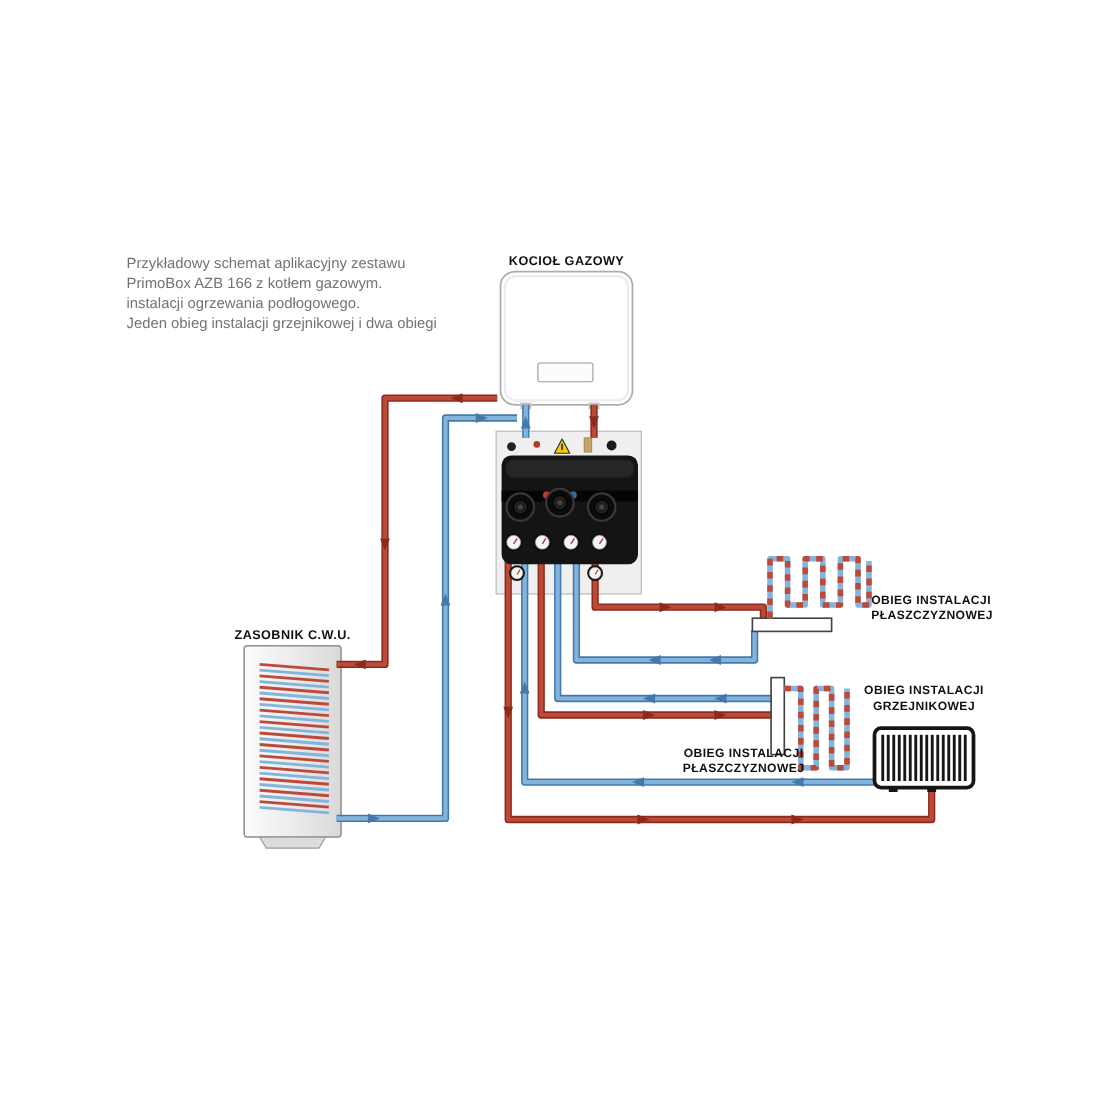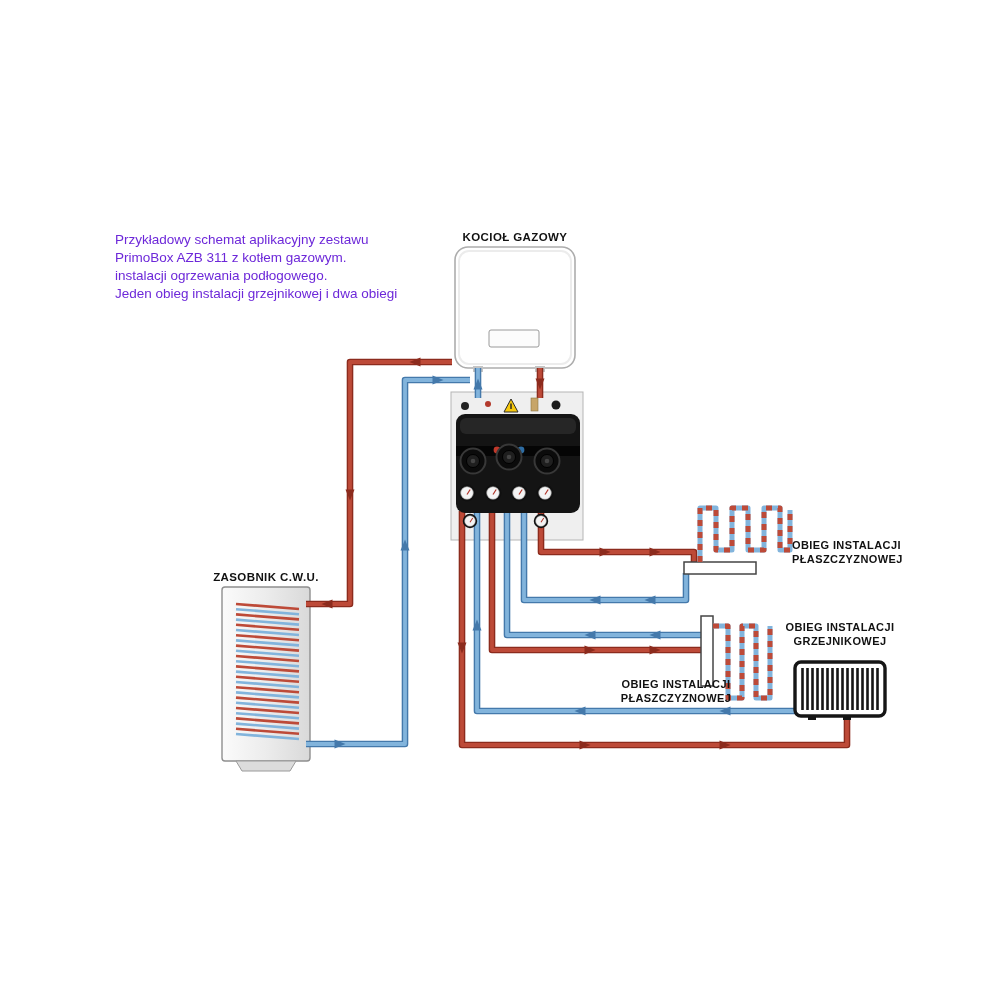--- a/index.html
+++ b/index.html
@@ -1,20 +1,20 @@
 <!DOCTYPE html>
 <html style="--supply: #bd4a38; --supply-dark: #8c2b1d; --return: #82b4dc; --return-dark: #4479ab;"><head>
 <meta charset="utf-8">
 <style>
   html,body{margin:0;padding:0;background:#fff;}
   .canvas{position:relative;width:1000px;height:1000px;background:#ffffff;overflow:hidden;
           font-family:"Liberation Sans",sans-serif;}
   .canvas > svg{position:absolute;left:0;top:0;}
   .desc{position:absolute;left:115px;top:231px;width:360px;
-        font:400 13.5px/18px "Liberation Sans",sans-serif;color:#6d28d9;}
+        font:400 13.5px/18px "Liberation Sans",sans-serif;color:#737373;}
   
   .pipe-outer{fill:none;stroke-width:6.6;stroke-linejoin:round;stroke-linecap:butt;}
   .pipe-inner{fill:none;stroke-width:3.8;stroke-linejoin:round;stroke-linecap:butt;}
   .pipe-outer.red{stroke:var(--supply-dark);}
   .pipe-inner.red{stroke:var(--supply);}
   .pipe-outer.blue{stroke:var(--return-dark);}
   .pipe-inner.blue{stroke:var(--return);}
   
   .serp-base{fill:none;stroke:var(--return);stroke-width:5;stroke-linejoin:round;}
   .serp-over{fill:none;stroke:var(--supply);stroke-width:5;stroke-linejoin:round;stroke-dasharray:6 6;}
@@ -26,21 +26,21 @@
   .lbl{font:700 11px "Liberation Sans",sans-serif;letter-spacing:.4px;fill:#111;}
   .lbl-lg{font:700 11.5px "Liberation Sans",sans-serif;letter-spacing:.4px;fill:#111;}
 </style>
 </head>
 <body>
 
 <div class="canvas">
 
   <div class="desc">
     <div>Przykładowy schemat aplikacyjny zestawu</div>
-    <div>PrimoBox AZB 311 z kotłem gazowym.</div>
+    <div>PrimoBox AZB 166 z kotłem gazowym.</div>
     <div>instalacji ogrzewania podłogowego.</div>
     <div>Jeden obieg instalacji grzejnikowej i dwa obiegi</div>
   </div>
 
   <svg width="1000" height="1000" viewBox="0 0 1000 1000">
     <defs>
       <linearGradient id="tankGrad" x1="0" y1="0" x2="1" y2="0">
         <stop offset="0" stop-color="#fbfbfb"></stop>
         <stop offset="0.5" stop-color="#ececec"></stop>
         <stop offset="1" stop-color="#d9d9d9"></stop>

